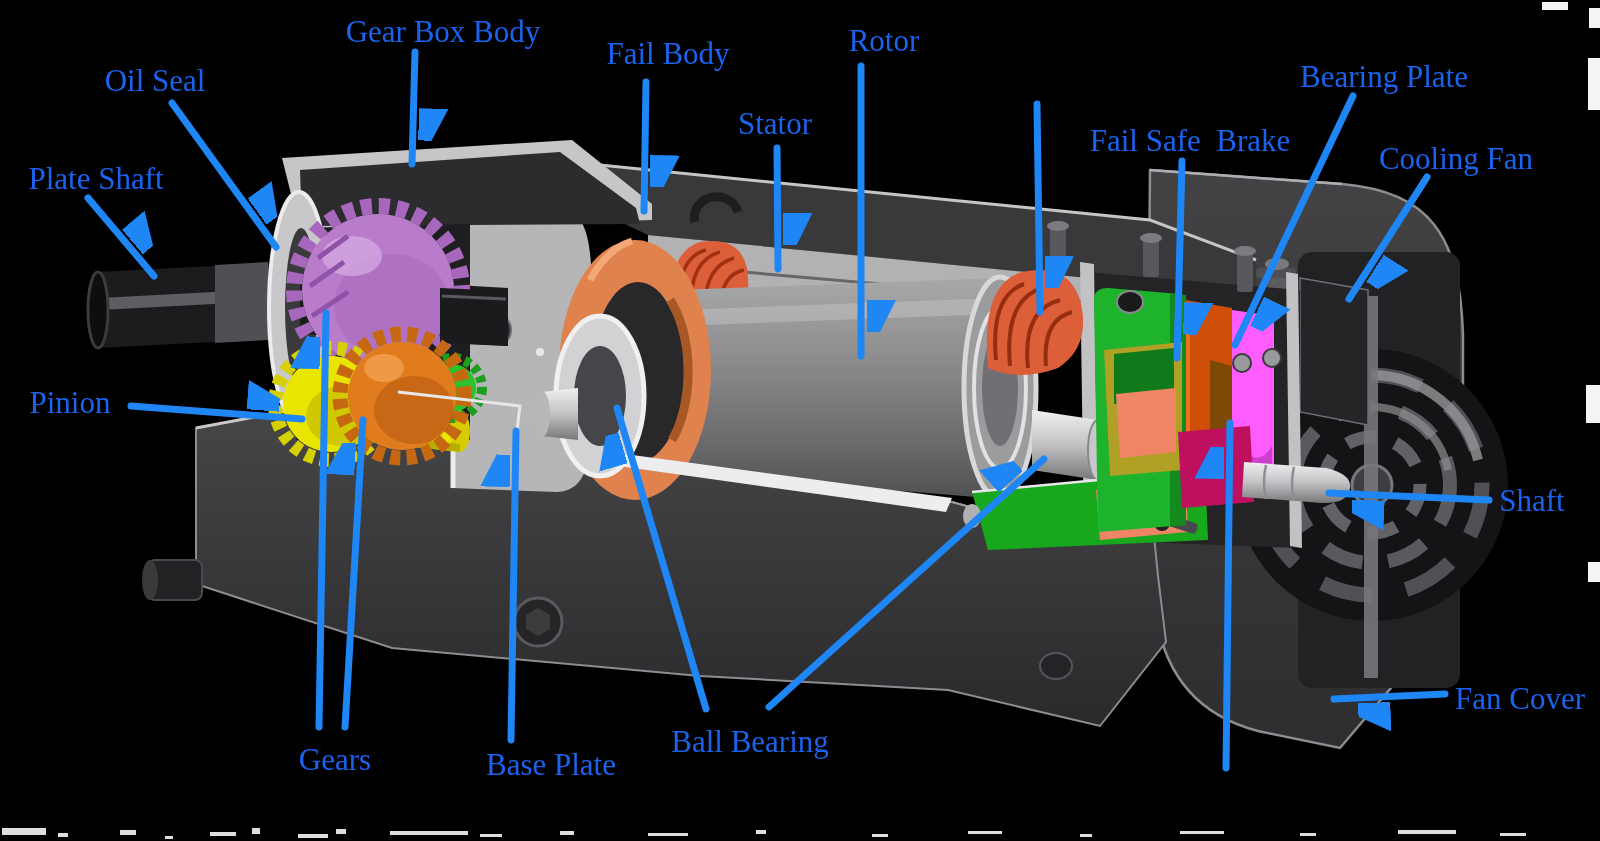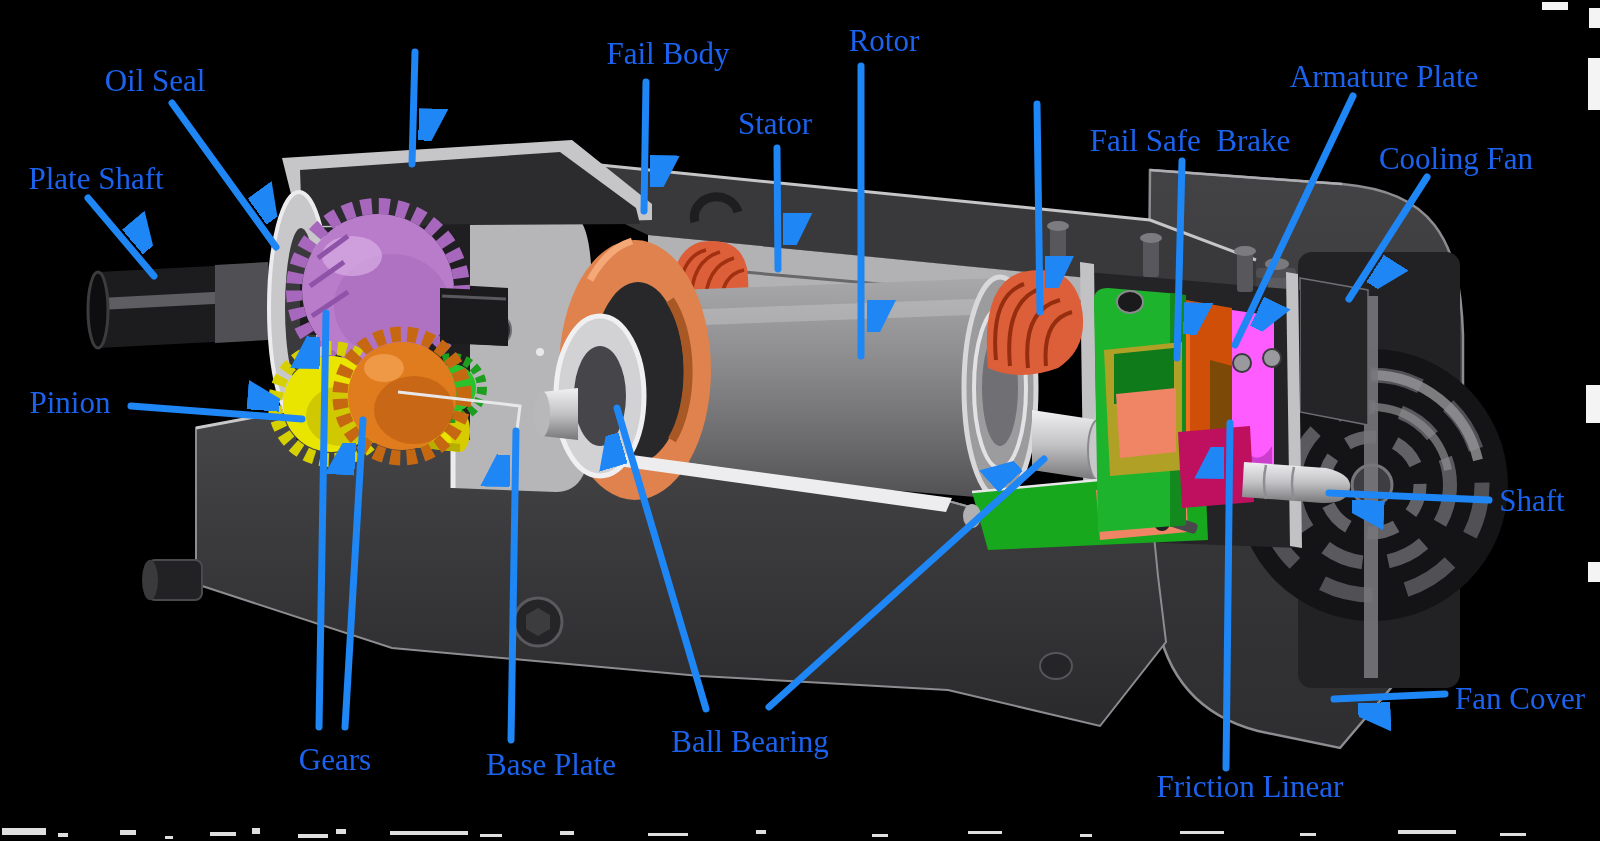--- a/index.html
+++ b/index.html
@@ -271,29 +271,29 @@
     <line class="arrow" x1="345" y1="727" x2="363" y2="420" marker-end="url(#ah)" stroke="#1e86f5"></line>
     <line class="arrow" x1="511" y1="740" x2="516" y2="431" marker-end="url(#ah)" stroke="#1e86f5"></line>
     <line class="arrow" x1="706" y1="709" x2="617" y2="408" marker-end="url(#ah)" stroke="#1e86f5"></line>
     <line class="arrow" x1="769" y1="707" x2="1044" y2="459" marker-end="url(#ah)" stroke="#1e86f5"></line>
     <line class="arrow" x1="1489" y1="500" x2="1329" y2="493" marker-end="url(#ah)" stroke="#1e86f5"></line>
     <line class="arrow" x1="1445" y1="694" x2="1334" y2="699" marker-end="url(#ah)" stroke="#1e86f5"></line>
     <line class="arrow" x1="1226" y1="768" x2="1230" y2="423" marker-end="url(#ah)" stroke="#1e86f5"></line>
   </g>
 </svg>
 
+<div class="label" style="left:443px;top:16px">Gear Box Body</div>
 <div class="label" style="left:155px;top:65px">Oil Seal</div>
 <div class="label" style="left:96px;top:163px">Plate Shaft</div>
 <div class="label" style="left:668px;top:38px">Fail Body</div>
 <div class="label" style="left:775px;top:108px">Stator</div>
 <div class="label" style="left:884px;top:25px">Rotor</div>
 <div class="label" style="left:1190px;top:125px">Fail Safe  Brake</div>
-<div class="label" style="left:1384px;top:61px">Armature Plate</div>
+<div class="label" style="left:1384px;top:61px">Bearing Plate</div>
 <div class="label" style="left:1456px;top:143px">Cooling Fan</div>
 <div class="label" style="left:70px;top:387px">Pinion</div>
 <div class="label" style="left:335px;top:744px">Gears</div>
 <div class="label" style="left:551px;top:749px">Base Plate</div>
 <div class="label" style="left:750px;top:726px">Ball Bearing</div>
 <div class="label" style="left:1532px;top:485px">Shaft</div>
 <div class="label" style="left:1520px;top:683px">Fan Cover</div>
-<div class="label" style="left:1250px;top:771px">Friction Linear</div>
 
 </div>
 
 </body></html>

